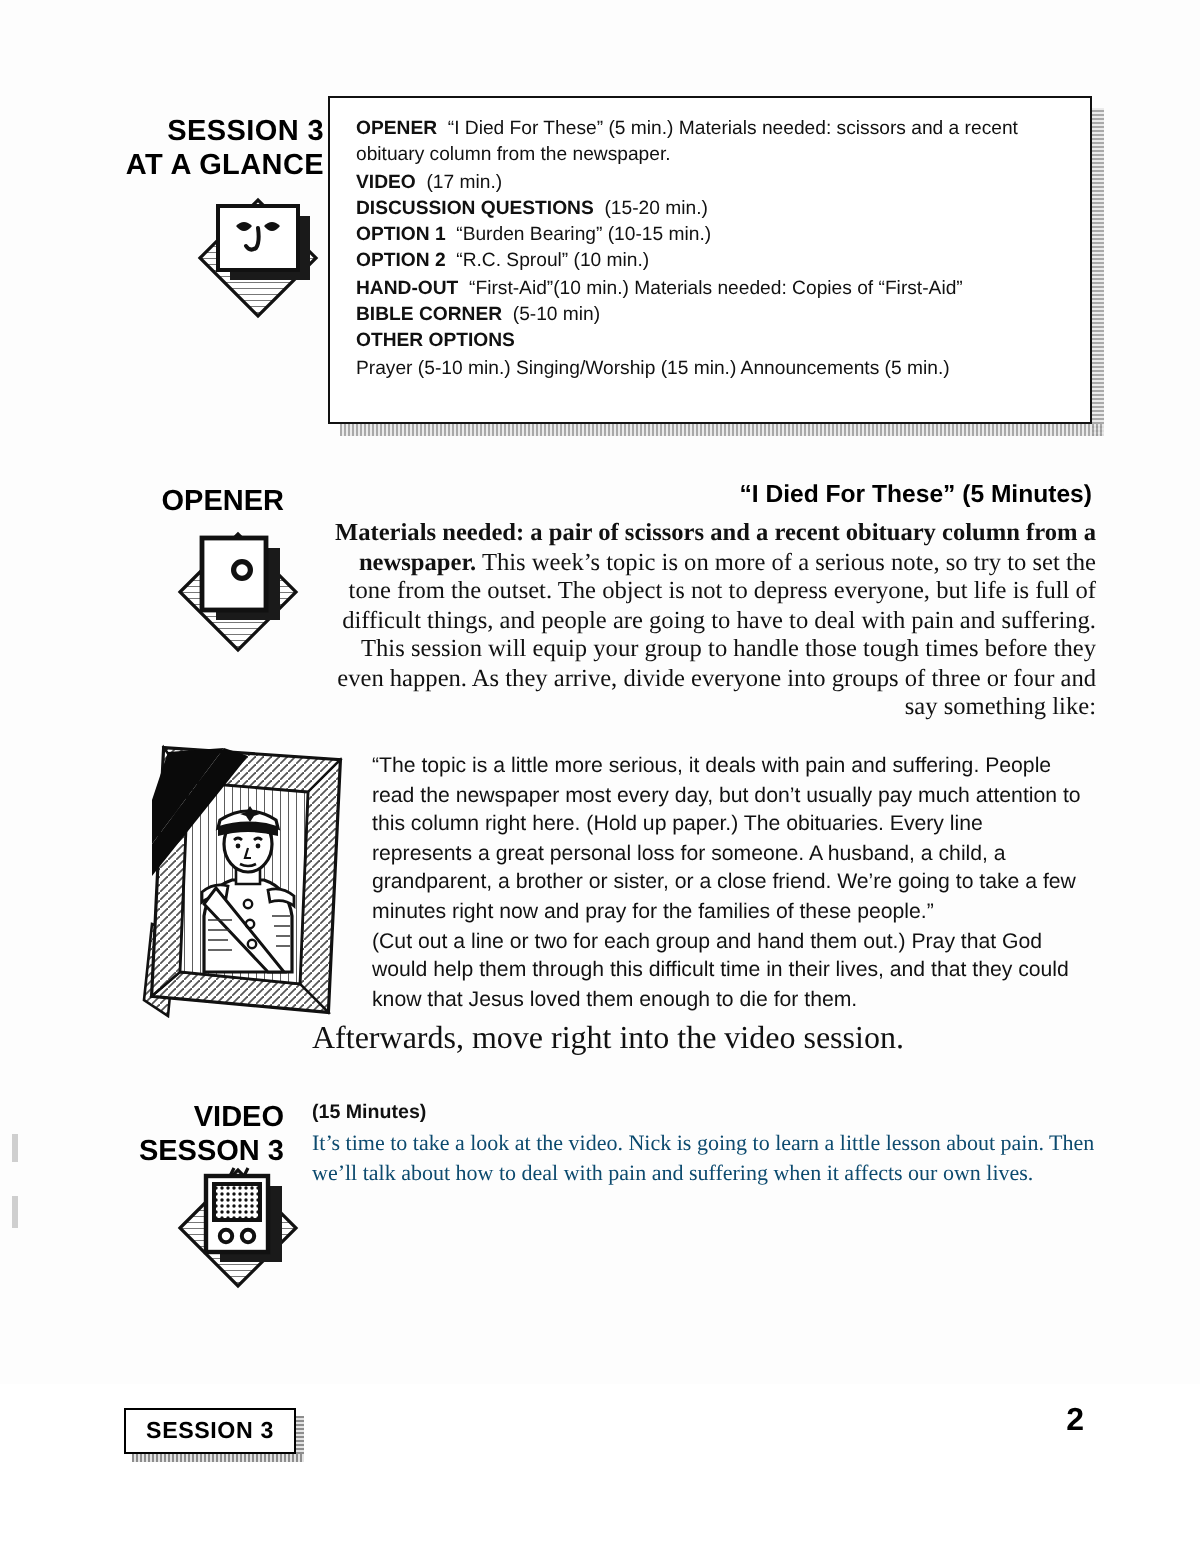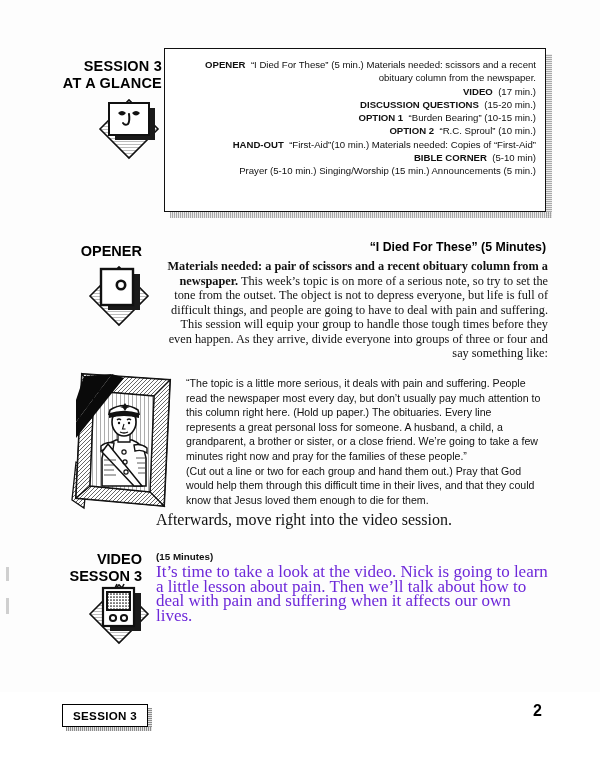--- a/index.html
+++ b/index.html
@@ -75,21 +75,21 @@
   #glance-list {
     position: absolute;
     left: 178px;
     top: 58px;
     width: 358px;
     font-family: "Liberation Sans", sans-serif;
     font-size: 9.6px;
     line-height: 13.3px;
     color: #111;
   }
-  #glance-list .row { white-space: normal; text-align: right; }
+  #glance-list .row { white-space: normal; }
   #glance-list b { font-weight: bold; }
 
   
   #opener-heading {
     left: 56px;
     top: 243px;
     width: 86px;
     text-align: right;
     font-family: "Liberation Sans", sans-serif;
     font-weight: bold;
@@ -170,23 +170,23 @@
     font-weight: bold;
     font-size: 9.8px;
     line-height: 13px;
     color: #111;
   }
   #video-body {
     left: 156px;
     top: 565px;
     width: 392px;
     font-family: "Liberation Serif", serif;
-    font-size: 17px;
+    font-size: 11px;
     line-height: 14.6px;
-    color: #6d28d9;
+    color: #0c4a6e;
   }
 
   
   #footer-box {
     left: 62px;
     top: 704px;
     width: 86px;
     height: 23px;
     border: 1.6px solid #000;
     background: #fff;
@@ -273,20 +273,21 @@
   <div class="abs" id="glance-shadow-b"></div>
 
   <div id="glance-list">
       <div class="row"><b>OPENER</b>&nbsp; <span>“I Died For These” (5 min.) Materials needed: scissors and a recent obituary column from the newspaper.</span></div>
       <div class="row"><b>VIDEO</b>&nbsp; <span>(17 min.)</span></div>
       <div class="row"><b>DISCUSSION QUESTIONS</b>&nbsp; <span>(15-20 min.)</span></div>
       <div class="row"><b>OPTION 1</b>&nbsp; <span>“Burden Bearing” (10-15 min.)</span></div>
       <div class="row"><b>OPTION 2</b>&nbsp; <span>“R.C. Sproul” (10 min.)</span></div>
       <div class="row"><b>HAND-OUT</b>&nbsp; <span>“First-Aid”(10 min.)  Materials needed: Copies of “First-Aid”</span></div>
       <div class="row"><b>BIBLE CORNER</b>&nbsp; <span>(5-10 min)</span></div>
+      <div class="row"><b>OTHER OPTIONS</b></div>
       <div class="row"><span>Prayer (5-10 min.) Singing/Worship (15 min.) Announcements (5 min.)</span></div>
     </div>
 
   <div class="abs" id="opener-heading">OPENER</div>
 
   <div class="diamond-icon" style="left:86px; top:263px;">
     <svg viewBox="0 0 70 66" width="70" height="66" aria-hidden="true">
       <defs>
         <pattern id="hatchB" width="3" height="3" patternUnits="userSpaceOnUse">
           <rect width="3" height="3" fill="#ffffff"></rect>

